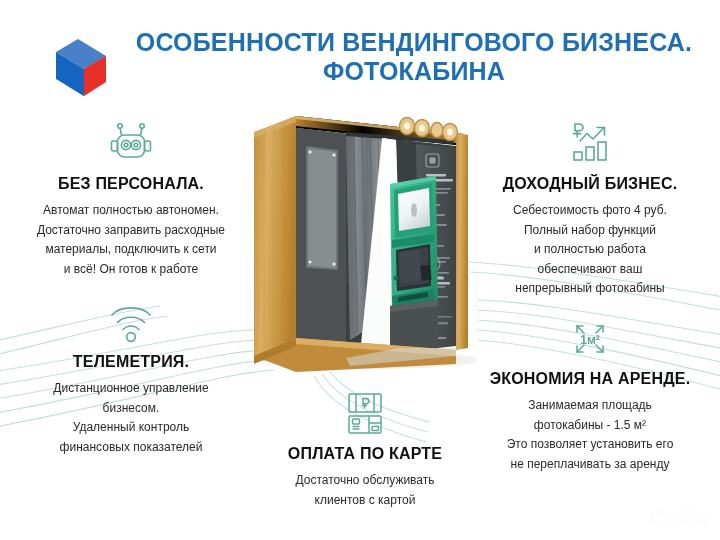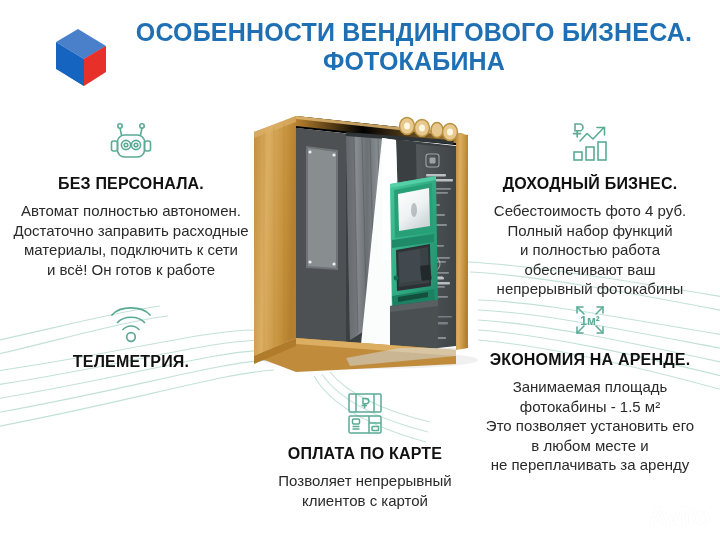--- a/index.html
+++ b/index.html
@@ -5,21 +5,21 @@
   html,body{margin:0;padding:0;}
   body{
     width:720px;height:540px;overflow:hidden;
     background:#ffffff;
     font-family:"Liberation Sans","DejaVu Sans",sans-serif;
     -webkit-font-smoothing:antialiased;
   }
   #root{position:relative;width:720px;height:540px;background:#fff;}
 
   
-  .header{position:absolute;left:0;top:18px;width:705px;height:80px;display:flex;align-items:center;justify-content:flex-start;}
+  .header{position:absolute;left:0;top:28px;width:705px;height:80px;display:flex;align-items:center;justify-content:flex-start;}
   .logo{position:absolute;left:44px;top:8px;width:74px;height:66px;}
   .title-wrap{position:absolute;left:126px;top:0px;width:576px;text-align:center;}
   .title-line{
     color:#1f6fb5;font-weight:bold;font-size:25px;line-height:29px;
     letter-spacing:0.2px;white-space:nowrap;
   }
 
   
   .deco{position:absolute;left:0;top:0;width:720px;height:540px;pointer-events:none;}
 
@@ -27,29 +27,29 @@
   .booth{position:absolute;left:250px;top:110px;width:232px;height:262px;}
 
   
   .feature{position:absolute;text-align:center;}
   .feature .icon{height:48px;margin:0 auto 10px auto;display:flex;align-items:flex-end;justify-content:center;}
   .feature .f-title{
     font-size:16px;font-weight:bold;color:#111;letter-spacing:0.2px;
     margin:0 0 9px 0;line-height:16px;
   }
   .feature .f-body{
-    font-size:15px;color:#2a2a2a;line-height:19.5px;font-weight:400;
+    font-size:12px;color:#2a2a2a;line-height:19.5px;font-weight:400;
   }
   .feature .f-body div{white-space:nowrap;}
 
   #f-staff   {left:6px;  top:118px; width:250px;}
   #f-telem   {left:6px;  top:296px; width:250px;}
   #f-card    {left:247px;top:388px; width:236px;}
   #f-income  {left:466px;top:118px; width:248px;}
-  #f-rent    {left:466px;top:294px; width:248px;}
+  #f-rent    {left:466px;top:313px; width:248px;}
 
   
   .watermark{position:absolute;right:10px;bottom:8px;display:flex;align-items:center;gap:5px;opacity:.92;}
   .wm-text{font-size:26px;font-weight:bold;color:#fff;letter-spacing:-0.5px;
            text-shadow:0 0 1px rgba(0,0,0,.10);}
 </style>
 </head>
 <body>
 
 <div id="root">
@@ -292,20 +292,26 @@
   <div class="feature" id="f-telem">
     <div class="icon">
       <svg width="46" height="42" viewBox="0 0 46 42" fill="none" stroke="#5aab94" stroke-width="1.7" stroke-linecap="round">
         <path d="M4 13 C12 3.5, 34 3.5, 42 13"></path>
         <path d="M9.5 20.5 C16 13.5, 30 13.5, 36.5 20.5"></path>
         <path d="M15 27.5 C19.5 22.8, 26.5 22.8, 31 27.5"></path>
         <circle cx="23" cy="35" r="4.3"></circle>
       </svg>
     </div>
     <div class="f-title">ТЕЛЕМЕТРИЯ.</div>
+    <div class="f-body">
+      <div>Дистанционное управление</div>
+      <div>бизнесом.</div>
+      <div>Удаленный контроль</div>
+      <div>финансовых показателей</div>
+    </div>
   </div>
 
   <div class="feature" id="f-card">
     <div class="icon">
       <svg width="46" height="44" viewBox="0 0 46 44" fill="none" stroke="#5aab94" stroke-width="1.5">
         <rect x="7" y="2" width="32" height="18" rx="1"></rect>
         <line x1="14" y1="2" x2="14" y2="20"></line>
         <line x1="32" y1="2" x2="32" y2="20"></line>
         <path d="M21 6.5h3.2a2.6 2.6 0 0 1 0 5.2H21V6.5z"></path>
         <line x1="22.6" y1="11.7" x2="22.6" y2="16.5"></line>
@@ -314,21 +320,21 @@
         <rect x="10.5" y="27" width="7" height="5" rx="1"></rect>
         <line x1="10.5" y1="34.5" x2="17.5" y2="34.5"></line>
         <line x1="10.5" y1="37" x2="17.5" y2="37"></line>
         <line x1="27" y1="24" x2="27" y2="41"></line>
         <line x1="27" y1="31" x2="39" y2="31"></line>
         <rect x="30" y="34.5" width="6.5" height="4" rx="0.8"></rect>
       </svg>
     </div>
     <div class="f-title">ОПЛАТА ПО КАРТЕ</div>
     <div class="f-body">
-      <div>Позволяет непрерывный</div>
+      <div>Достаточно обслуживать</div>
       <div>клиентов с картой</div>
     </div>
   </div>
 
   <div class="feature" id="f-income">
     <div class="icon">
       <svg width="46" height="46" viewBox="0 0 46 46" fill="none" stroke="#5aab94" stroke-width="1.6" stroke-linecap="round">
         <path d="M8 4h4.6a3.4 3.4 0 0 1 0 6.8H8V4z"></path>
         <line x1="10.2" y1="10.8" x2="10.2" y2="17"></line>
         <line x1="6.4" y1="13.6" x2="13.6" y2="13.6"></line>
@@ -363,21 +369,20 @@
             <polyline points="31,35 37,35 37,29"></polyline>
         </g>
         <text x="24" y="27" text-anchor="middle" font-family="'Liberation Sans',sans-serif" font-size="12" font-weight="bold" fill="#5aab94" stroke="none">1м²</text>
       </svg>
     </div>
     <div class="f-title">ЭКОНОМИЯ НА АРЕНДЕ.</div>
     <div class="f-body">
       <div>Занимаемая площадь</div>
       <div>фотокабины - 1.5 м²</div>
       <div>Это позволяет установить его</div>
-      <div>в любом месте и</div>
       <div>не переплачивать за аренду</div>
     </div>
   </div>
 
   <div class="watermark">
     <svg width="24" height="22" viewBox="0 0 24 22">
       <circle cx="6" cy="6" r="4.6" fill="#ffffff"></circle>
       <circle cx="17.5" cy="5" r="3.4" fill="#ffffff"></circle>
       <circle cx="5" cy="16.5" r="3.2" fill="#ffffff"></circle>
       <circle cx="16" cy="16" r="5.2" fill="#ffffff"></circle>

